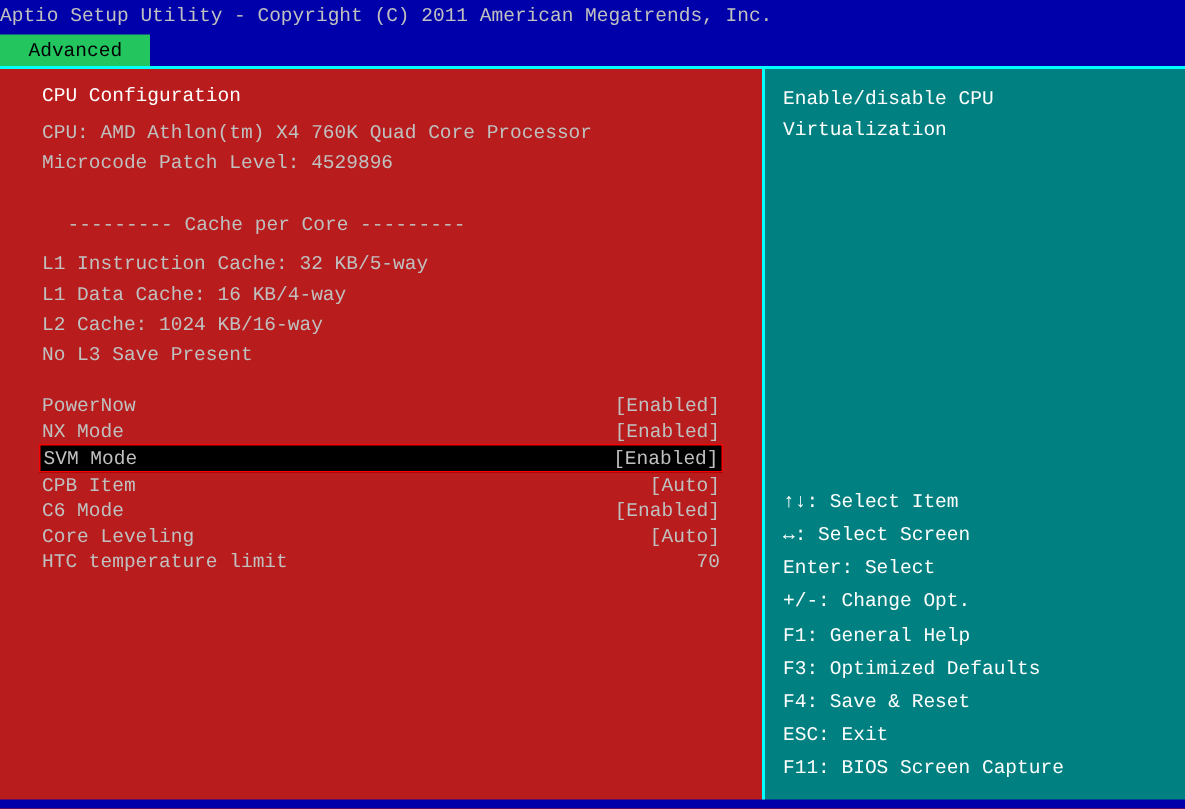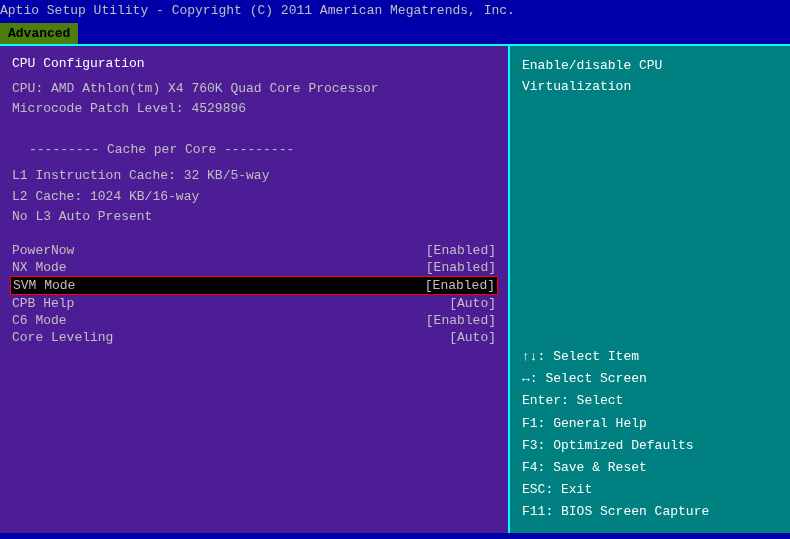--- a/index.html
+++ b/index.html
@@ -26,37 +26,37 @@
       font-size: 13px;
     }
 
     .tab-bar {
       background-color: #0000AA;
       padding: 2px 0 0 0;
     }
 
     .tab {
       display: inline-block;
-      background-color: #4d7c0f;
+      background-color: #22c55e;
       color: #000000;
-      padding: 3px 8px;
-      font-size: 13px;
-      font-weight: bold;
+      padding: 3px 19px;
+      font-size: 13px;
+      font-weight: normal;
     }
 
     .main-layout {
       display: flex;
       height: calc(539px - 50px);
       border-top: 2px solid #00FFFF;
     }
 
     .left-panel {
       width: 510px;
-      background-color: #4c1d95;
-      padding: 10px 12px;
+      background-color: #b91c1c;
+      padding: 10px 28px;
       color: #C0C0C0;
       border-right: 2px solid #00FFFF;
     }
 
     .right-panel {
       width: 280px;
       background-color: #008080;
       padding: 10px 12px;
       color: #FFFFFF;
       display: flex;
@@ -135,60 +135,66 @@
   <div class="left-panel">
     <div class="section-title">CPU Configuration</div>
     <div>
       <div class="info-line">CPU: AMD Athlon(tm) X4 760K Quad Core Processor</div>
       <div class="info-line">Microcode Patch Level: 4529896</div>
     </div>
     <br>
     <div class="info-line separator">--------- Cache per Core ---------</div>
     <div>
       <div class="info-line">L1 Instruction Cache: 32 KB/5-way</div>
+      <div class="info-line">     L1 Data Cache: 16 KB/4-way</div>
       <div class="info-line">          L2 Cache: 1024 KB/16-way</div>
     </div>
-    <div class="info-line">No L3 Auto Present</div>
+    <div class="info-line">No L3 Save Present</div>
     <br>
     <div>
       <div class="config-row">
         <span>PowerNow</span>
         <span class="value">[Enabled]</span>
       </div>
       <div class="config-row">
         <span>NX Mode</span>
         <span class="value">[Enabled]</span>
       </div>
       <div class="config-row highlighted">
         <span>SVM Mode</span>
         <span class="value">[Enabled]</span>
       </div>
       <div class="config-row">
-        <span>CPB Help</span>
+        <span>CPB Item</span>
         <span class="value">[Auto]</span>
       </div>
       <div class="config-row">
         <span>C6 Mode</span>
         <span class="value">[Enabled]</span>
       </div>
       <div class="config-row">
         <span>Core Leveling</span>
         <span class="value">[Auto]</span>
+      </div>
+      <div class="config-row">
+        <span>HTC temperature limit</span>
+        <span class="value">70</span>
       </div>
     </div>
   </div>
 
   <div class="right-panel">
     <div class="right-top">
       <span>Enable/disable CPU<br>Virtualization</span>
     </div>
     <div class="right-bottom">
       <div>↑↓: Select Item</div>
       <div>↔: Select Screen</div>
       <div>Enter: Select</div>
+      <div>+/-: Change Opt.</div>
       <div>F1: General Help</div>
       <div>F3: Optimized Defaults</div>
       <div>F4: Save &amp; Reset</div>
       <div>ESC: Exit</div>
       <div>F11: BIOS Screen Capture</div>
     </div>
   </div>
 </div>
 
 </body></html>

